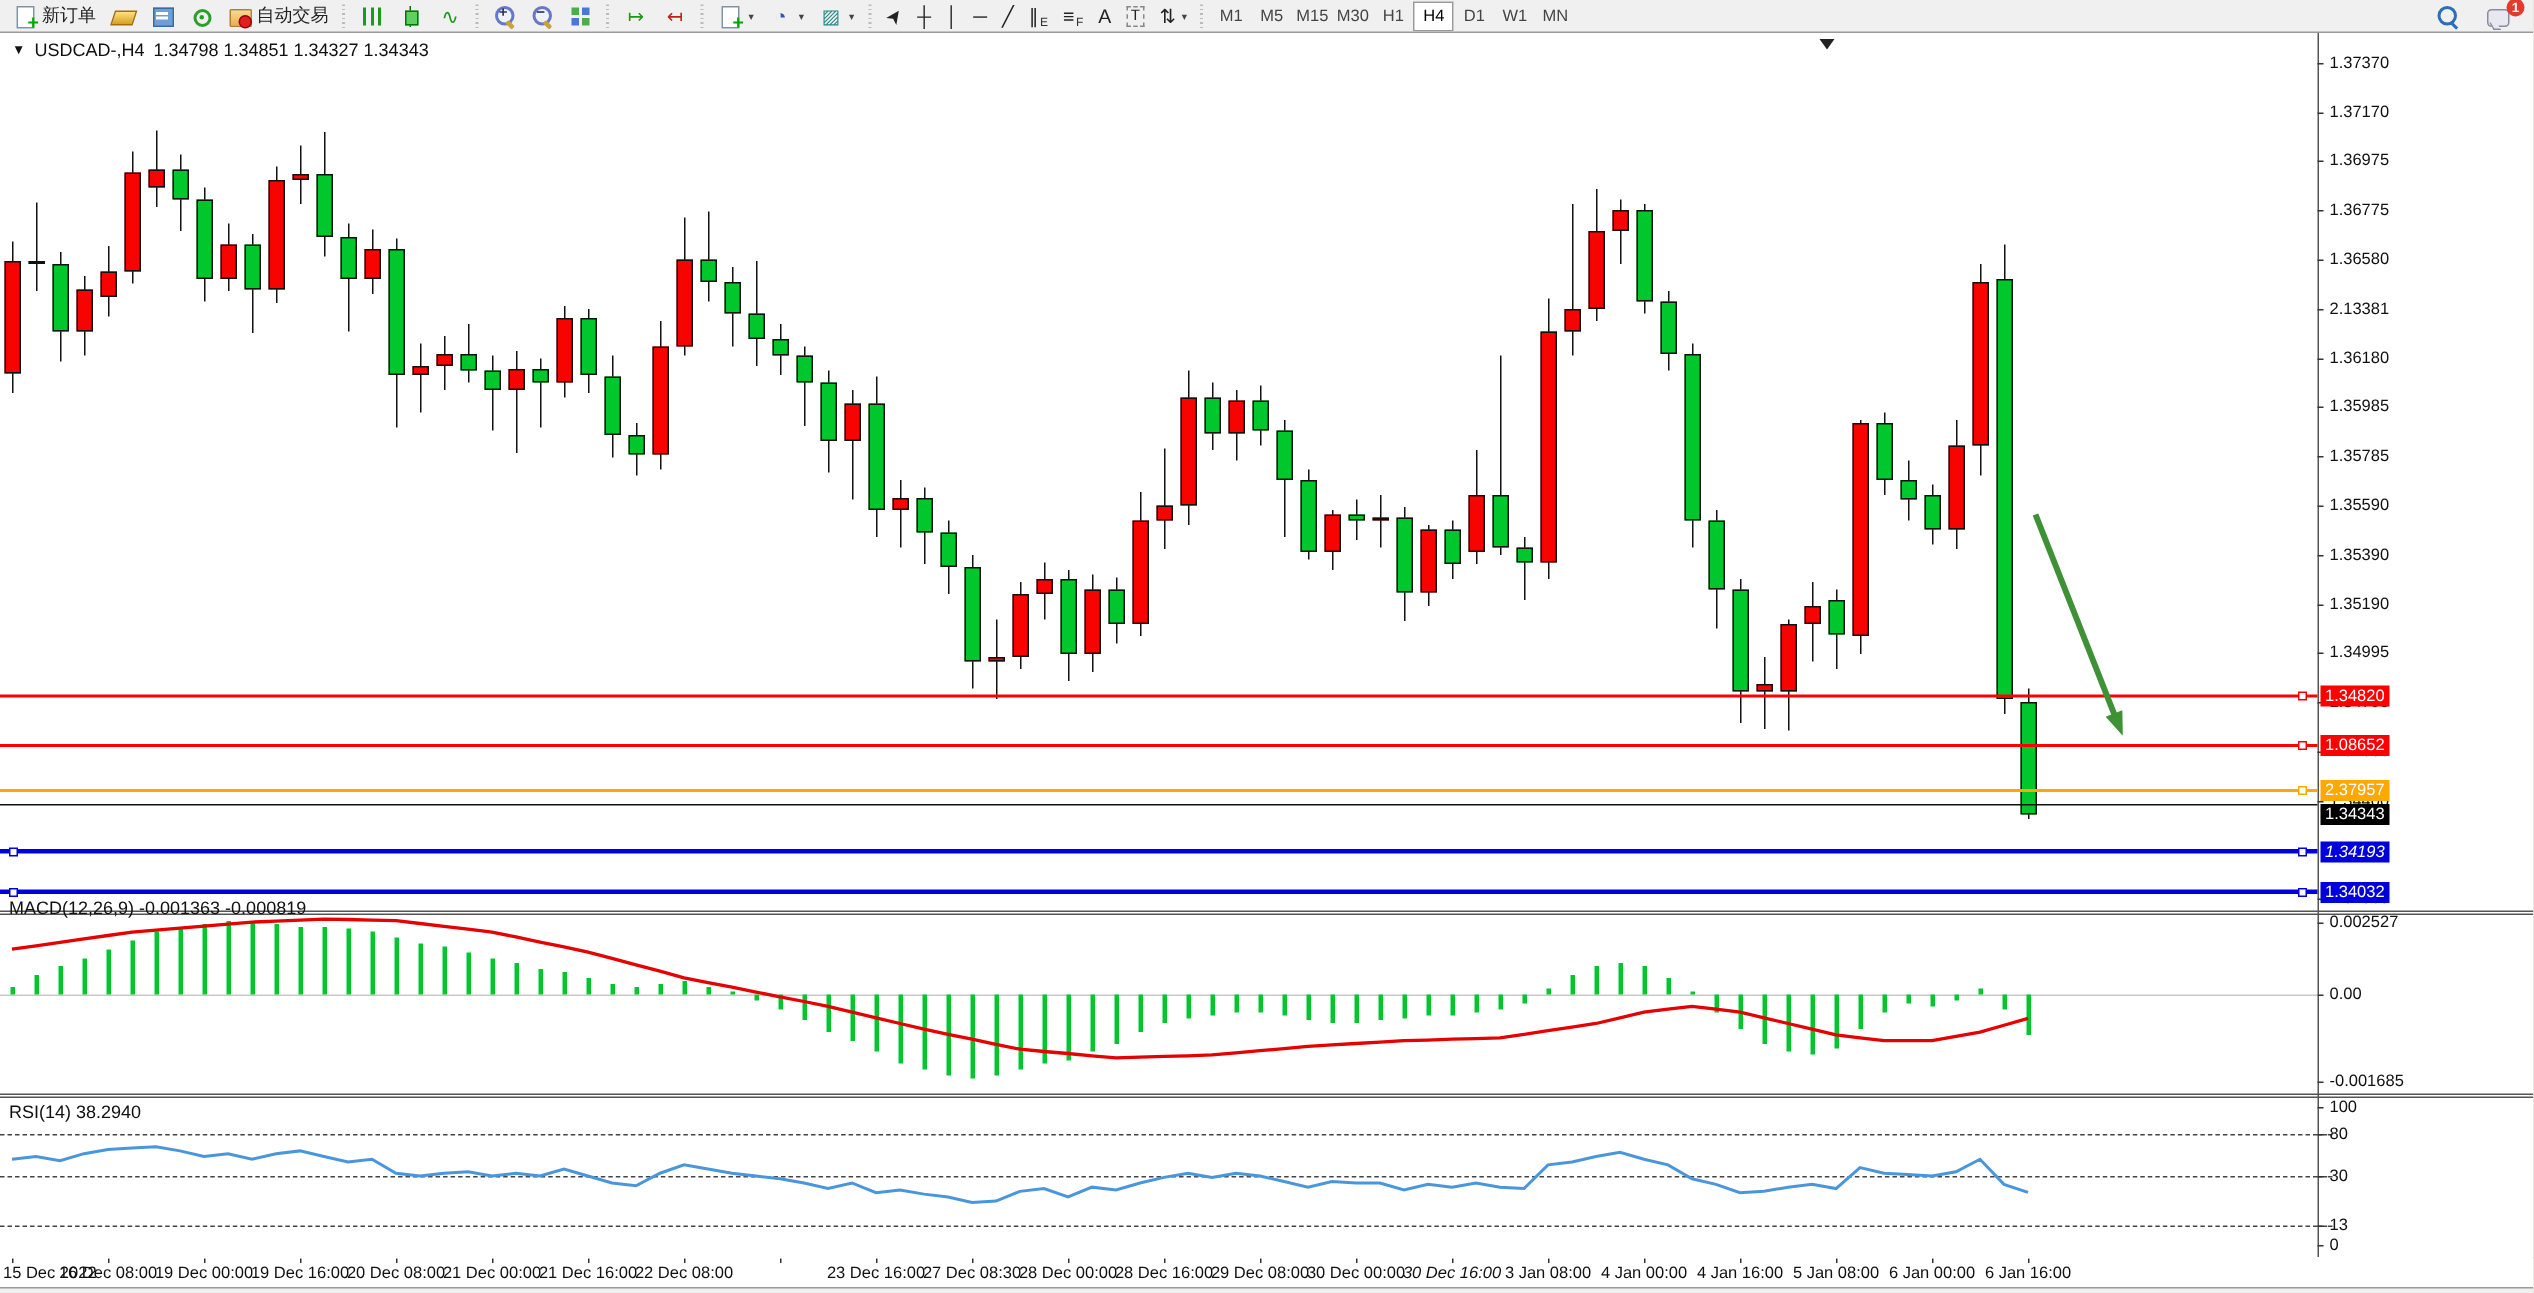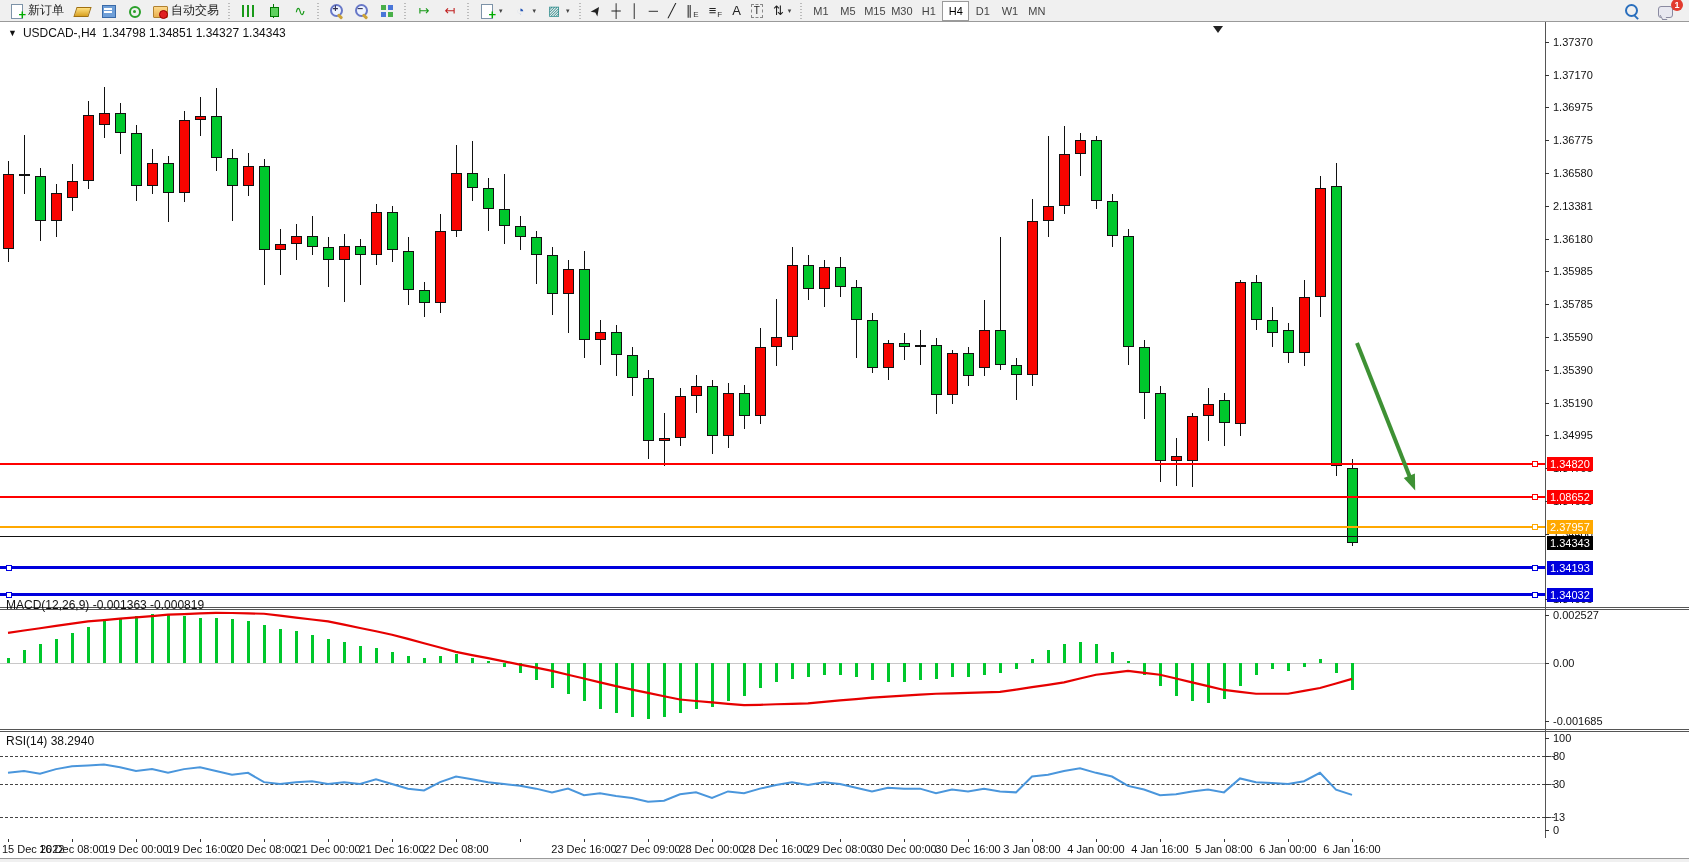--- a/index.html
+++ b/index.html
@@ -281,21 +281,21 @@
         <div class="tick-label" style="left: 8px; top: 440.243px;">1.34795</div>
         <div class="tick-mark" style="left: 0px; top: 478.531px;"></div>
         <div class="tick-label" style="left: 8px; top: 472.531px;">1.34600</div>
         <div class="tick-mark" style="left: 0px; top: 511.647px;"></div>
         <div class="tick-label" style="left: 8px; top: 505.647px;">1.34400</div>
         <div class="tick-mark" style="left: 0px; top: 577.052px;"></div>
         <div class="tick-label" style="left: 8px; top: 571.052px;">1.34005</div>
         <div class="badge" style="left: 2px; top: 435.103px; background: rgb(255, 0, 0);">1.34820</div>
         <div class="badge" style="left: 2px; top: 468.054px; background: rgb(255, 0, 0);">1.08652</div>
         <div class="badge" style="left: 2px; top: 497.527px; background: rgb(255, 168, 0);">2.37957</div>
-        <div class="badge" style="left: 2px; top: 538.923px; background: rgb(0, 0, 221);">1.34193</div>
+        <div class="badge" style="left: 2px; top: 538.923px; background: rgb(0, 0, 221); font-style: italic;">1.34193</div>
         <div class="badge" style="left: 2px; top: 565.581px; background: rgb(0, 0, 221);">1.34032</div>
         <div class="badge" style="left: 2px; top: 514.085px; background: rgb(0, 0, 0);">1.34343</div>
         <div class="tick-mark" style="left: 0px; top: 593.152px;"></div>
         <div class="tick-label" style="left: 8px; top: 587.152px;">0.002527</div>
         <div class="tick-mark" style="left: 0px; top: 641.286px;"></div>
         <div class="tick-label" style="left: 8px; top: 635.286px;">0.00</div>
         <div class="tick-mark" style="left: 0px; top: 699px;"></div>
         <div class="tick-label" style="left: 8px; top: 693px;">-0.001685</div>
         <div class="dashed-level" style="left: 0px; top: 734.105px; width: 10px;"></div>
         <div class="dashed-level" style="left: 0px; top: 762px; width: 10px;"></div>
@@ -609,31 +609,31 @@
         <div class="time-label" style="top: 5px; left: 328px;">21 Dec 00:00</div>
         <div class="abs" style="left: 392px; top: 1px; width: 1px; height: 3px; background: rgb(51, 51, 51);"></div>
         <div class="time-label" style="top: 5px; left: 392px;">21 Dec 16:00</div>
         <div class="abs" style="left: 456px; top: 1px; width: 1px; height: 3px; background: rgb(51, 51, 51);"></div>
         <div class="time-label" style="top: 5px; left: 456px;">22 Dec 08:00</div>
         <div class="abs" style="left: 520px; top: 1px; width: 1px; height: 3px; background: rgb(51, 51, 51);"></div>
         <div class="time-label" style="top: 5px; left: 520px; margin-top: 48px;">23 Dec 00:00</div>
         <div class="abs" style="left: 584px; top: 1px; width: 1px; height: 3px; background: rgb(51, 51, 51);"></div>
         <div class="time-label" style="top: 5px; left: 584px;">23 Dec 16:00</div>
         <div class="abs" style="left: 648px; top: 1px; width: 1px; height: 3px; background: rgb(51, 51, 51);"></div>
-        <div class="time-label" style="top: 5px; left: 648px;">27 Dec 09:00</div>
+        <div class="time-label" style="top: 5px; left: 648px;">27 Dec 08:30</div>
         <div class="abs" style="left: 712px; top: 1px; width: 1px; height: 3px; background: rgb(51, 51, 51);"></div>
         <div class="time-label" style="top: 5px; left: 712px;">28 Dec 00:00</div>
         <div class="abs" style="left: 776px; top: 1px; width: 1px; height: 3px; background: rgb(51, 51, 51);"></div>
         <div class="time-label" style="top: 5px; left: 776px;">28 Dec 16:00</div>
         <div class="abs" style="left: 840px; top: 1px; width: 1px; height: 3px; background: rgb(51, 51, 51);"></div>
         <div class="time-label" style="top: 5px; left: 840px;">29 Dec 08:00</div>
         <div class="abs" style="left: 904px; top: 1px; width: 1px; height: 3px; background: rgb(51, 51, 51);"></div>
         <div class="time-label" style="top: 5px; left: 904px;">30 Dec 00:00</div>
         <div class="abs" style="left: 968px; top: 1px; width: 1px; height: 3px; background: rgb(51, 51, 51);"></div>
-        <div class="time-label" style="top: 5px; left: 968px;">30 Dec 16:00</div>
+        <div class="time-label" style="top: 5px; left: 968px; font-style: italic;">30 Dec 16:00</div>
         <div class="abs" style="left: 1032px; top: 1px; width: 1px; height: 3px; background: rgb(51, 51, 51);"></div>
         <div class="time-label" style="top: 5px; left: 1032px;">3 Jan 08:00</div>
         <div class="abs" style="left: 1096px; top: 1px; width: 1px; height: 3px; background: rgb(51, 51, 51);"></div>
         <div class="time-label" style="top: 5px; left: 1096px;">4 Jan 00:00</div>
         <div class="abs" style="left: 1160px; top: 1px; width: 1px; height: 3px; background: rgb(51, 51, 51);"></div>
         <div class="time-label" style="top: 5px; left: 1160px;">4 Jan 16:00</div>
         <div class="abs" style="left: 1224px; top: 1px; width: 1px; height: 3px; background: rgb(51, 51, 51);"></div>
         <div class="time-label" style="top: 5px; left: 1224px;">5 Jan 08:00</div>
         <div class="abs" style="left: 1288px; top: 1px; width: 1px; height: 3px; background: rgb(51, 51, 51);"></div>
         <div class="time-label" style="top: 5px; left: 1288px;">6 Jan 00:00</div>

